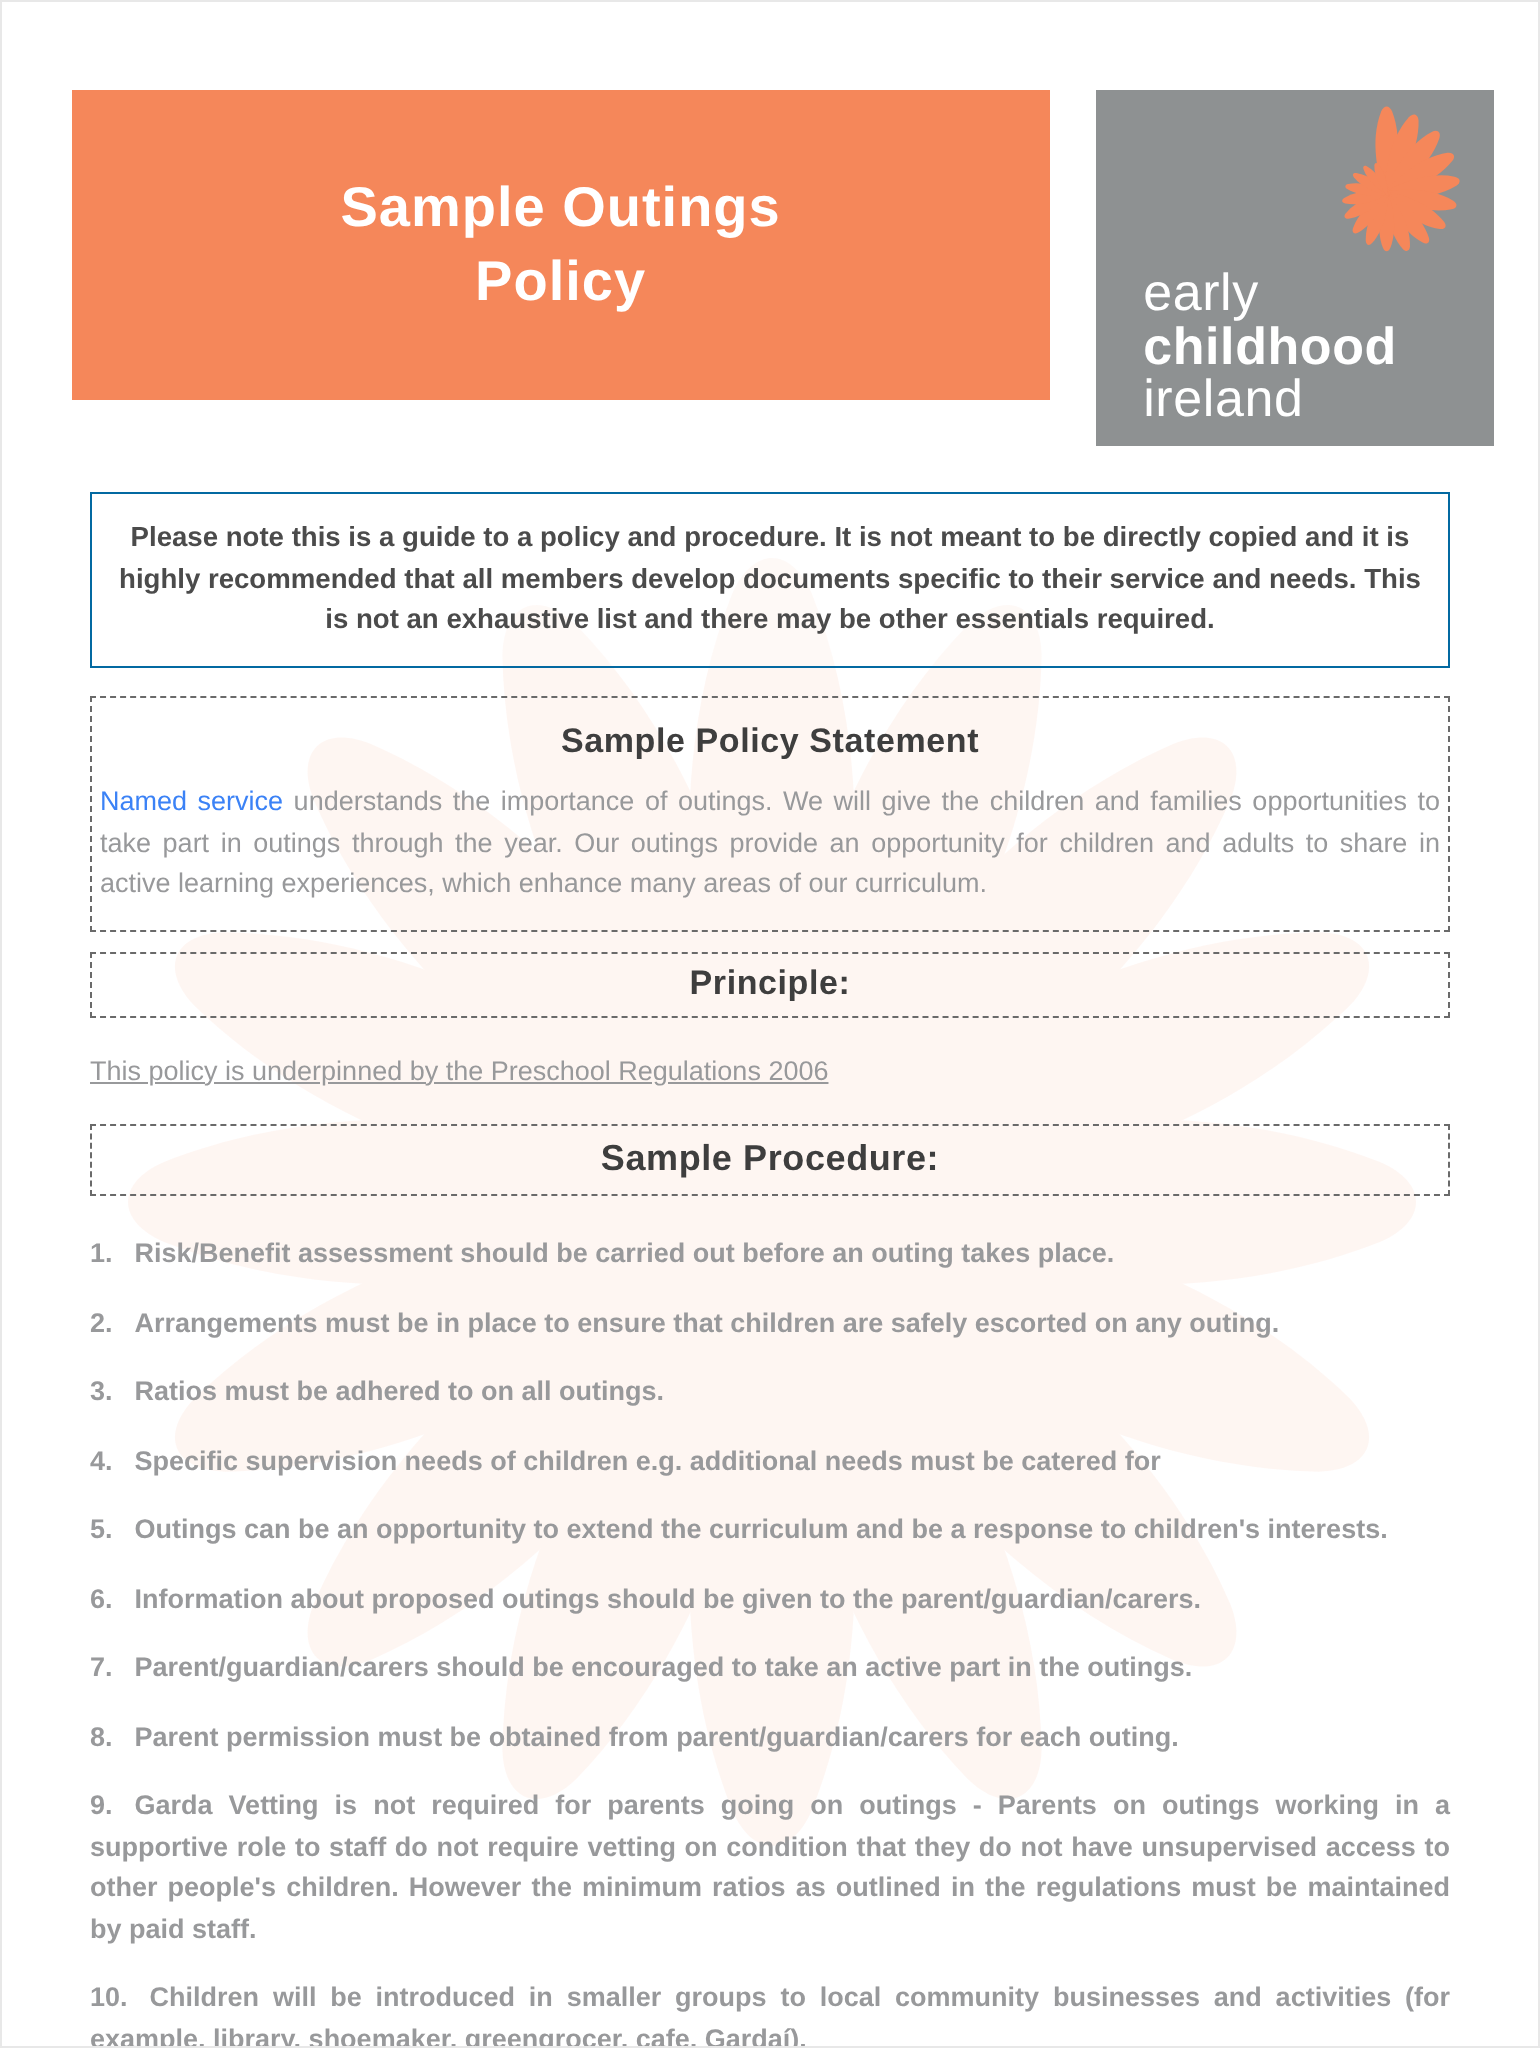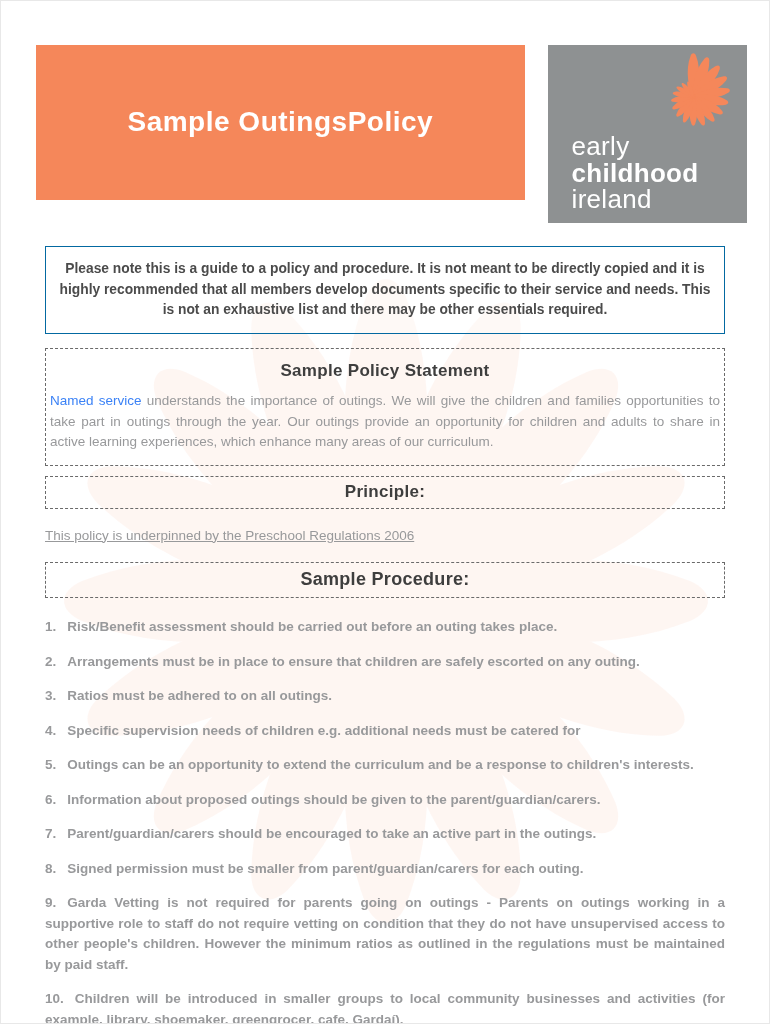--- a/index.html
+++ b/index.html
@@ -10,21 +10,21 @@
   }
   .watermark{
     position:absolute; left:25px; top:240px; width:720px; height:720px;
     fill:#F5875A; opacity:.07; pointer-events:none;
   }
   .content{ position:relative; z-index:1; }
 
   .header-row{ display:flex; margin:44px 22px 0 35px; gap:23px; }
   .title-box{
     width:490px; height:155px; background:#F5875A; color:#fff;
-    display:flex; flex-direction:row; align-items:center; justify-content:center;
+    display:flex; flex-direction:column; align-items:center; justify-content:center;
     font-weight:bold; font-size:28px; line-height:1.3; letter-spacing:.5px; text-align:center;
   }
   .logo-box{ width:200px; height:178px; background:#8E9192; position:relative; }
   .logo-spiral{ position:absolute; right:4px; top:2px; width:108px; height:108px; fill:#F5875A; }
   .logo-text{ position:absolute; left:24px; bottom:10px; color:#fff; line-height:1.02; }
   .logo-text span{ display:block; font-size:26px; letter-spacing:.3px; }
   .logo-w1{ font-weight:normal; }
   .logo-w2{ font-weight:bold; }
   .logo-w3{ font-weight:normal; }
 
@@ -133,19 +133,19 @@
     </div>
 
     <div class="list">
       <p><span class="num">1.</span><span>Risk/Benefit assessment should be carried out before an outing takes place.</span></p>
       <p><span class="num">2.</span><span>Arrangements must be in place to ensure that children are safely escorted on any outing.</span></p>
       <p><span class="num">3.</span><span>Ratios must be adhered to on all outings.</span></p>
       <p><span class="num">4.</span><span>Specific supervision needs of children e.g. additional needs must be catered for</span></p>
       <p><span class="num">5.</span><span>Outings can be an opportunity to extend the curriculum and be a response to children's interests.</span></p>
       <p><span class="num">6.</span><span>Information about proposed outings should be given to the parent/guardian/carers.</span></p>
       <p><span class="num">7.</span><span>Parent/guardian/carers should be encouraged to take an active part in the outings.</span></p>
-      <p><span class="num">8.</span><span>Signed permission must be smaller from parent/guardian/carers for each outing.</span></p>
+      <p><span class="num">8.</span><span>Parent permission must be obtained from parent/guardian/carers for each outing.</span></p>
       <p><span class="num">9.</span><span>Garda Vetting is not required for parents going on outings - Parents on outings working in a supportive role to staff do not require vetting on condition that they do not have unsupervised access to other people's children. However the minimum ratios as outlined in the regulations must be maintained by paid staff.</span></p>
       <p><span class="num">10.</span><span>Children will be introduced in smaller groups to local community businesses and activities (for example, library, shoemaker, greengrocer, cafe, Gardaí).</span></p>
     </div>
 
   </div>
 </div>
 
 </body></html>

